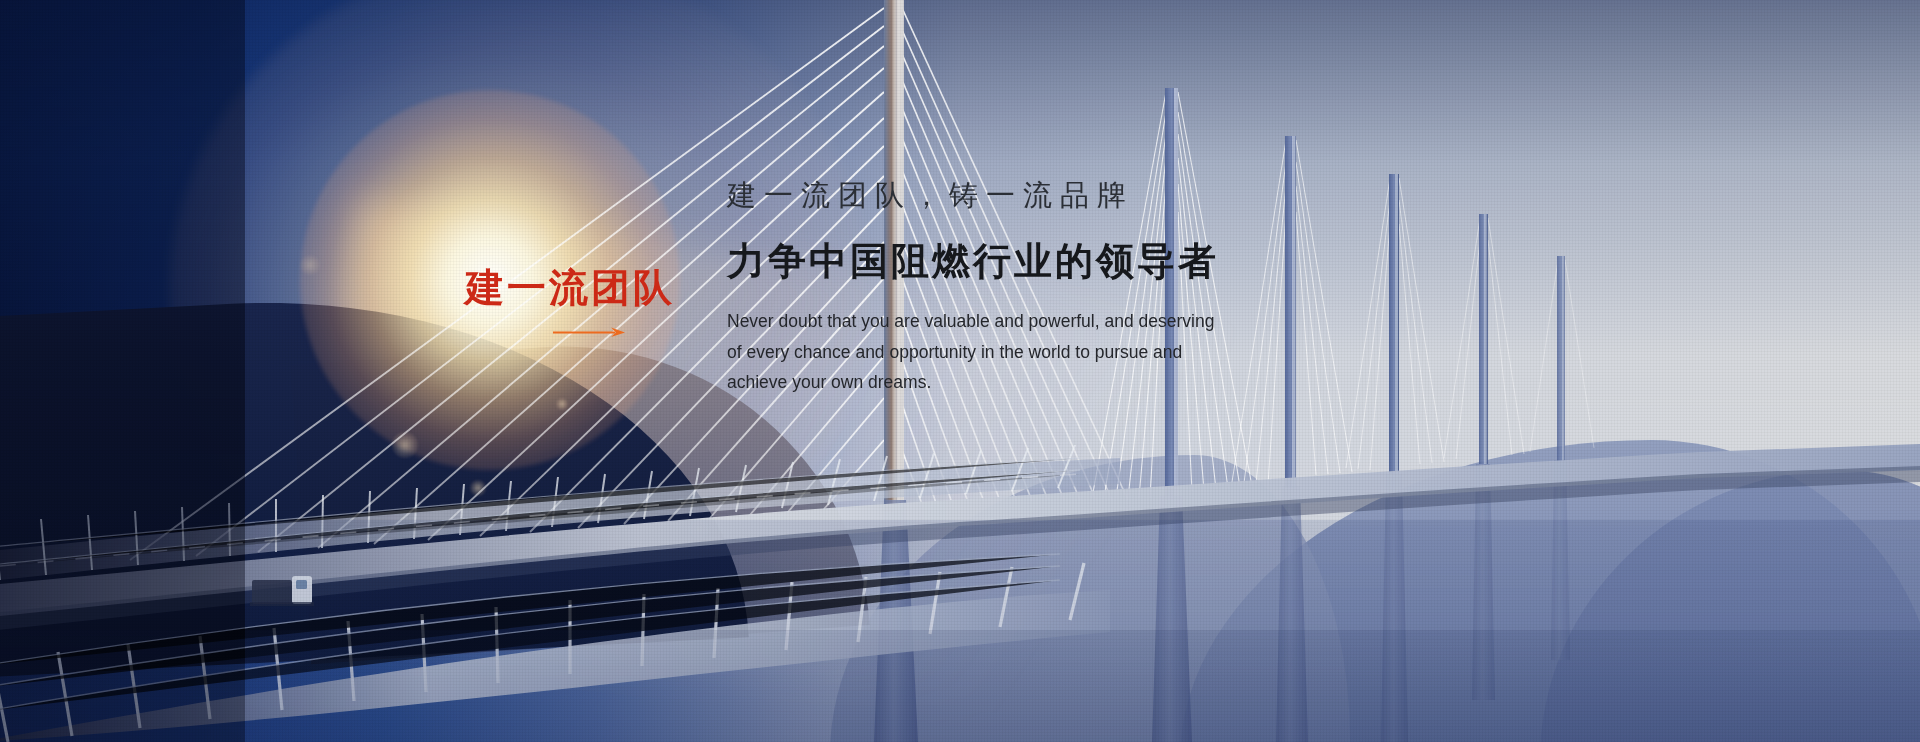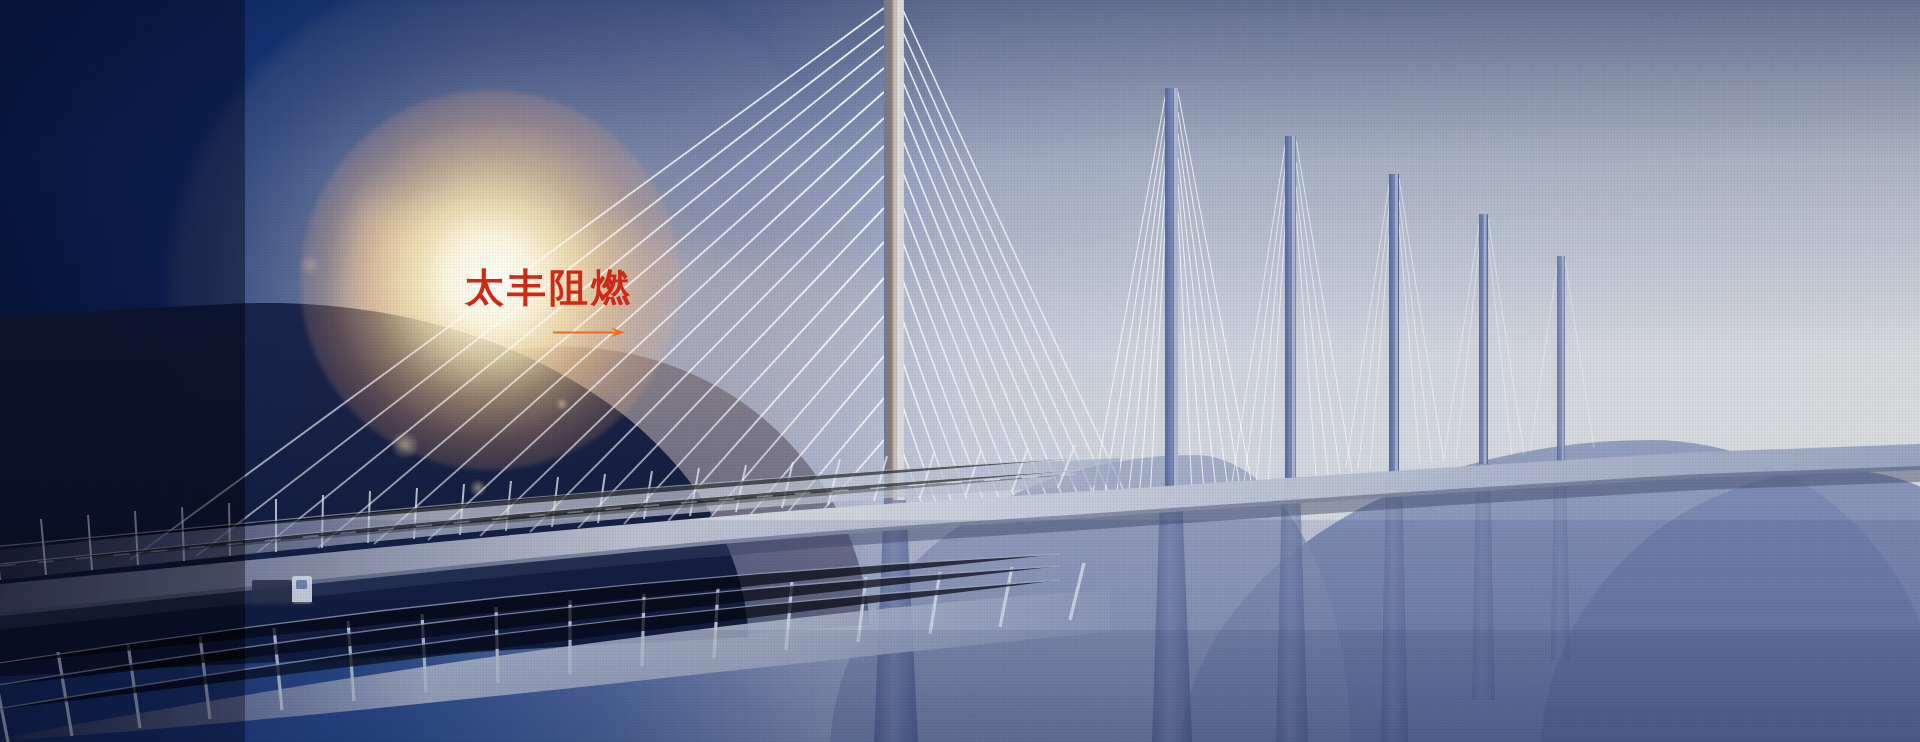--- a/index.html
+++ b/index.html
@@ -476,22 +476,31 @@
 
   <div class="bottom-band"></div>
   <div class="bottom-band2"></div>
   <div class="left-panel"></div>
 
   <div class="texture"></div>
 
   <div class="content">
 
     <div class="logo-block">
-      <div class="logo-text">太丰阻燃</div>
+      <div class="logo-text">建一流团队</div>
       <svg class="logo-arrow" viewBox="0 0 72 12">
         <line x1="0" y1="6.5" x2="62" y2="6.5" stroke="#ed6b1f" stroke-width="2"></line>
         <path d="M58 1.5 L72 6.5 L58 11 L63 6.5 Z" fill="#ed6b1f"></path>
       </svg>
     </div>
 
+    <div class="text-block">
+      <div class="tagline">建一流团队，铸一流品牌</div>
+      <div class="headline">力争中国阻燃行业的领导者</div>
+      <div class="desc">
+        <div>Never doubt that you are valuable and powerful, and deserving</div>
+        <div> of every chance and opportunity in the world to pursue and</div>
+        <div>achieve your own dreams.</div>
+      </div>
+    </div>
 
   </div>
 </div>
 
 </body></html>

